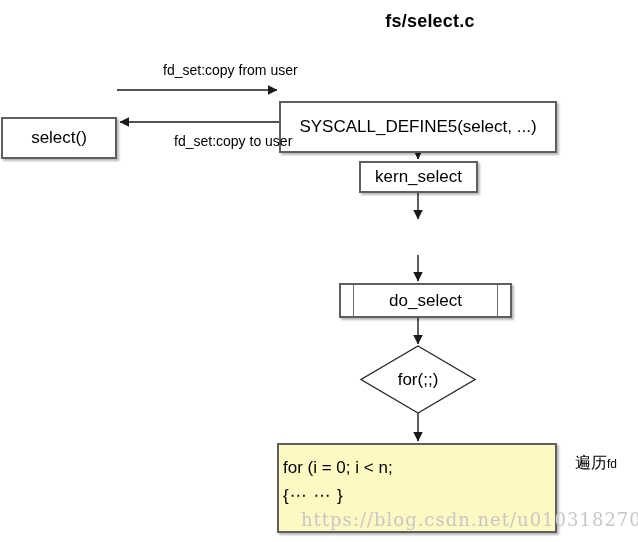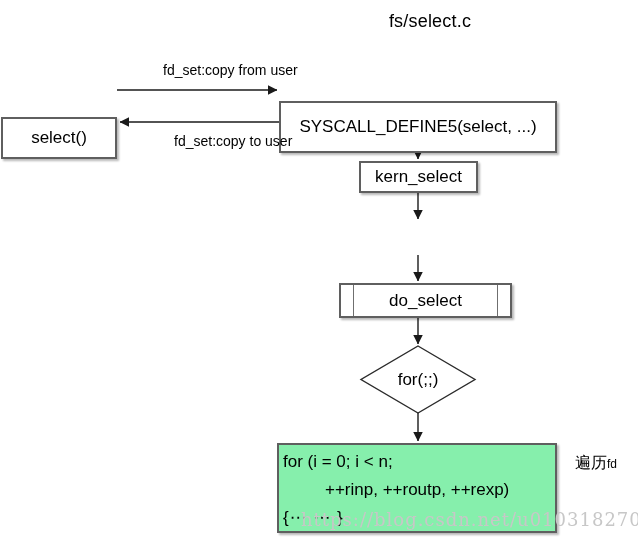--- a/index.html
+++ b/index.html
@@ -1,21 +1,21 @@
 <!DOCTYPE html>
 <html><head>
 <meta charset="utf-8">
 <style>
   * { margin:0; padding:0; box-sizing:border-box; }
   html,body { background:#ffffff; }
   body { font-family:"Liberation Sans", sans-serif; color:#000; }
   .canvas { position:relative; width:638px; height:542px; background:#fff; overflow:hidden; }
 
   .title { position:absolute; left:340px; top:11px; width:180px; text-align:center;
-           font-size:18px; font-weight:400; letter-spacing:0.2px; }
+           font-size:18px; font-weight:700; letter-spacing:0.2px; }
 
   svg.connectors { position:absolute; left:0; top:0; width:638px; height:542px; }
 
   .node { position:absolute; background:#fff; border:2px solid #5f5f5f;
           box-shadow:1.5px 1.5px 2px rgba(0,0,0,0.28);
           display:flex; align-items:center; justify-content:center;
           font-size:17px; white-space:nowrap; }
 
   .node-select        { left:1px;   top:85px;  width:116px; height:42px;margin-top:32px; }
   .node-syscall       { left:279px; top:81px;  width:278px; height:52px;margin-top:20px; }
@@ -28,23 +28,23 @@
   .vbar-right { right:12px; }
 
   .edge-label { position:absolute; font-size:14px; white-space:nowrap;margin-left:44px; }
   .label-copy-from { left:119px; top:62px;  }
   .label-copy-to   { left:130px; top:133px; }
 
   .diamond-label { position:absolute; left:361px; top:346px; width:114px; height:67px;
                    display:flex; align-items:center; justify-content:center; font-size:17px; }
 
   .loop-box { position:absolute; left:277px; top:443px; width:280px; height:90px;
-              background:#86efac; border:2px solid #5f5f5f;
+              background:#fef9c3; border:2px solid #5f5f5f;
               box-shadow:1.5px 1.5px 2px rgba(0,0,0,0.28);
-              font-size:17px; line-height:28px; padding:3px 0 0 4px; }
+              font-size:17px; line-height:28px; padding:9px 0 0 4px; }
   .loop-line { display:block; white-space:nowrap; }
   .loop-line-2 { padding-left:42px; }
   .loop-line-3 { letter-spacing:1px; }
 
   .traverse-label { position:absolute; left:575px; top:453px; white-space:nowrap; }
   .traverse-cn { font-size:16px; }
   .traverse-en { font-size:12px; }
 
   .watermark { position:absolute; left:301px; top:509px; z-index:9;
                font-family:"DejaVu Serif", "Liberation Serif", serif;
@@ -96,21 +96,20 @@
   <div class="node node-do-select">
     <span class="vbar vbar-left"></span>
     <span>do_select</span>
     <span class="vbar vbar-right"></span>
   </div>
 
   <div class="diamond-label">for(;;)</div>
 
   <div class="loop-box">
     <span class="loop-line">for (i = 0; i &lt; n;</span>
-    <span class="loop-line loop-line-2">++rinp, ++routp, ++rexp)</span>
     <span class="loop-line loop-line-3">{⋯ ⋯ }</span>
   </div>
 
   <div class="traverse-label">
     <span class="traverse-cn">遍历</span><span class="traverse-en">fd</span>
   </div>
 
   <div class="watermark">https://blog.csdn.net/u010318270</div>
 
 </div>

